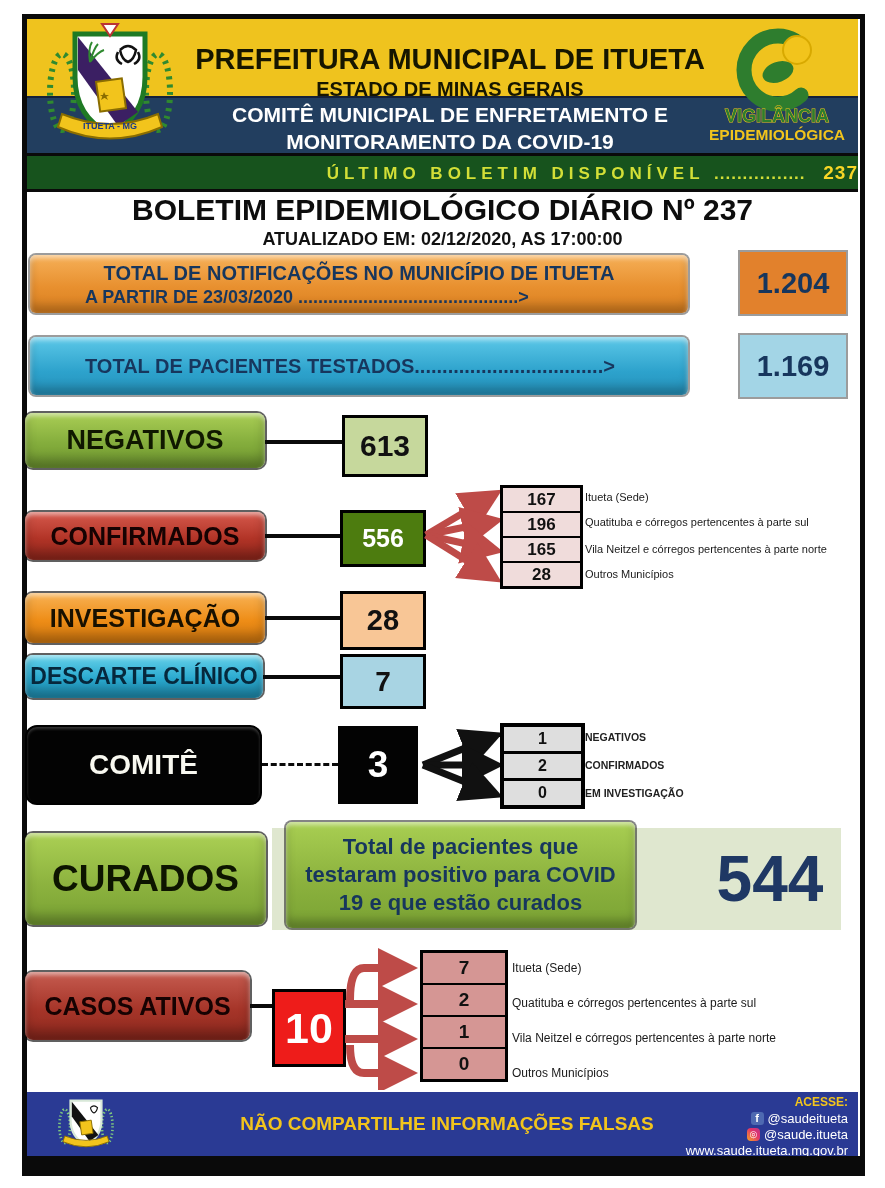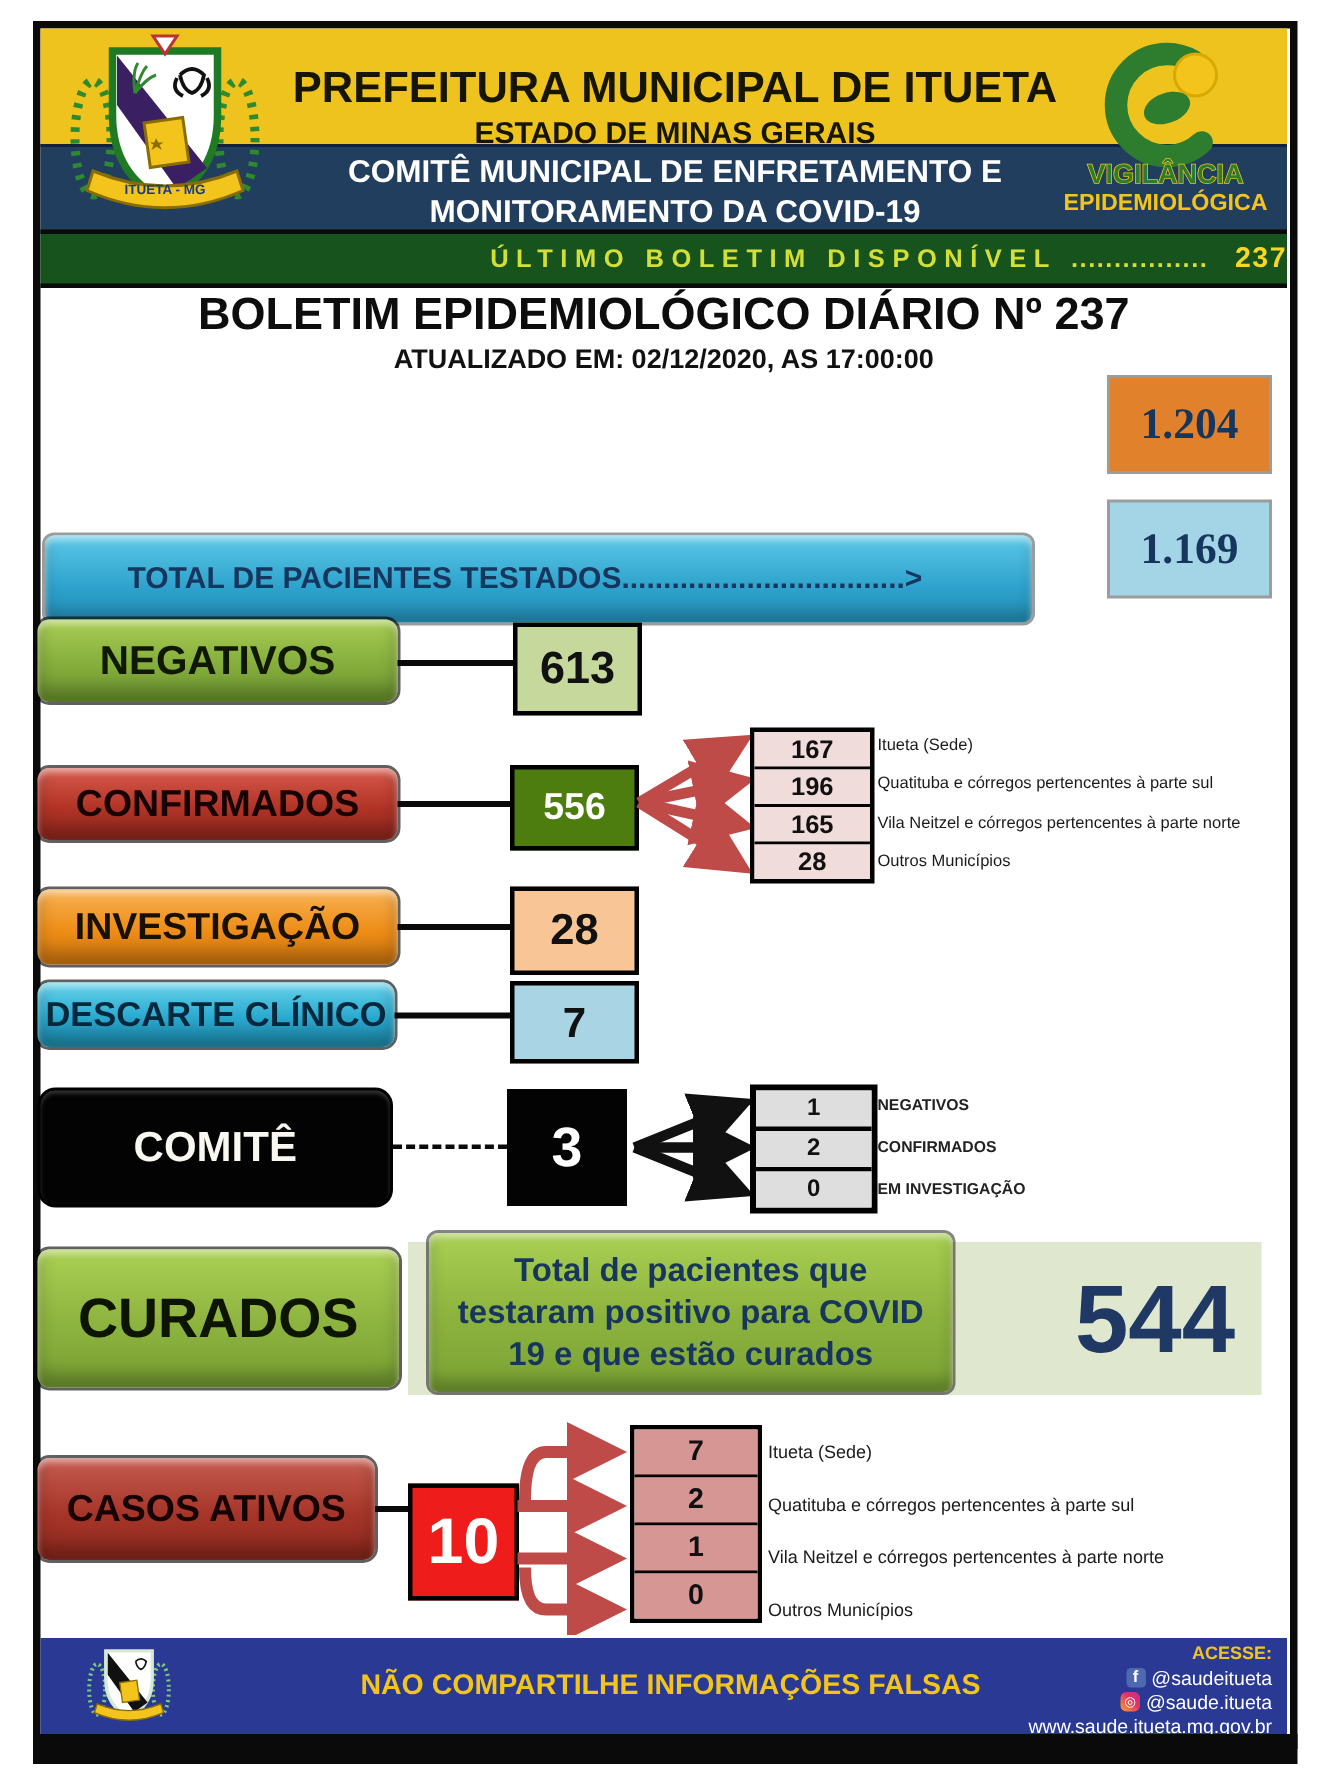--- a/index.html
+++ b/index.html
@@ -19,25 +19,25 @@
   .hdr2{font-size:20px;font-weight:bold;color:#161600;line-height:24px;}
   .com1,.com2{font-size:21px;font-weight:bold;color:#fff;line-height:27px;}
   .last-line{font-size:17px;font-weight:bold;color:#d3df37;letter-spacing:5px;white-space:nowrap;padding-left:120px;}
   .last-num{color:#f7d626;font-size:19px;letter-spacing:1px;margin-left:8px;}
   
   #main-title{top:193px;left:0;width:885px;text-align:center;font-size:30px;font-weight:bold;color:#0d0d0d;}
   #main-sub{top:229px;left:0;width:885px;text-align:center;font-size:18px;font-weight:bold;color:#111;}
   
   .bigbar{left:30px;width:658px;border-radius:6px;box-shadow:0 0 0 2px #9c9c9c, inset 0 3px 5px rgba(255,255,255,.55), inset 0 -8px 10px rgba(0,0,0,.22);color:#17365d;font-weight:bold;}
   #bar-notif{top:255px;height:58px;background:linear-gradient(#f6b058,#e8902f 55%,#d97f1f);}
-  #bar-test{top:357px;height:58px;background:linear-gradient(#5cc8e8,#2da2cc 60%,#2491ba);display:flex;align-items:center;}
+  #bar-test{top:337px;height:58px;background:linear-gradient(#5cc8e8,#2da2cc 60%,#2491ba);display:flex;align-items:center;}
   .notif-l1{display:block;text-align:center;font-size:20px;margin-top:7px;}
   .notif-l2{display:block;text-align:left;font-size:18px;padding-left:55px;margin-top:2px;}
   .test-l{font-size:20px;padding-left:55px;}
-  .vbig{left:740px;width:106px;height:62px;display:flex;align-items:center;justify-content:center;font-size:29px;font-weight:bold;color:#17365d;box-shadow:0 0 0 2px #9c9c9c;font-family:Liberation Serif, serif;}
+  .vbig{left:740px;width:106px;height:62px;display:flex;align-items:center;justify-content:center;font-size:29px;font-weight:bold;color:#17365d;box-shadow:0 0 0 2px #9c9c9c;}
   #val-notif{top:252px;background:#e2812c;}
   #val-test{top:335px;background:#a3d5e6;}
   
   .btn{display:flex;align-items:center;justify-content:center;border-radius:8px;font-weight:bold;box-shadow:0 0 0 2px rgba(10,10,10,.65), inset 0 3px 4px rgba(255,255,255,.5), inset 0 -9px 12px rgba(0,0,0,.28);}
   #btn-neg{left:25px;top:413px;width:240px;height:55px;background:linear-gradient(#aace55,#84ad3c 55%,#719a31);color:#101800;font-size:27px;}
   #btn-conf{left:25px;top:512px;width:240px;height:48px;background:linear-gradient(#d65a4d,#b23427 55%,#99291d);color:#160202;font-size:25px;}
   #btn-inv{left:25px;top:593px;width:240px;height:50px;background:linear-gradient(#f8b254,#ee8d17 55%,#dc7e10);color:#181000;font-size:25px;}
   #btn-desc{left:25px;top:655px;width:238px;height:43px;background:linear-gradient(#66d2ea,#2aa9cf 55%,#1f93b8;);background:linear-gradient(#66d2ea,#2aa9cf 55%,#1f93b8);color:#06283c;font-size:23px;}
   #btn-obit{left:27px;top:727px;width:233px;height:76px;background:#030303;color:#f8f8f0;font-size:28px;border-radius:10px;box-shadow:0 0 0 2px #000, inset 0 2px 3px rgba(255,255,255,.2);}
   #btn-cur{left:25px;top:833px;width:241px;height:92px;background:linear-gradient(#abd054,#8db33f 55%,#78a133);color:#0d1500;font-size:37px;}
@@ -134,20 +134,24 @@
     <circle cx="78" cy="48" r="34" fill="none" stroke="#2e7d2e" stroke-width="15" stroke-dasharray="150 64" stroke-dashoffset="-28" stroke-linecap="round"></circle>
     <circle cx="97" cy="28" r="14" fill="#f2c41c" stroke="#d8a900" stroke-width="2"></circle>
     <ellipse cx="78" cy="50" rx="16" ry="10" fill="#2e7d2e" transform="rotate(-20 78 50)"></ellipse>
     <text x="77" y="100" text-anchor="middle" font-size="18" font-weight="bold" fill="#2e7d2e" style="paint-order:stroke;stroke:#f2c41c;stroke-width:1px;">VIGILÂNCIA</text>
     <text x="77" y="118" text-anchor="middle" font-size="15.5" font-weight="bold" fill="#f2c41c">EPIDEMIOLÓGICA</text>
   </svg>
 
   <div class="abs" id="main-title">BOLETIM EPIDEMIOLÓGICO DIÁRIO Nº 237</div>
   <div class="abs" id="main-sub">ATUALIZADO EM: 02/12/2020, AS 17:00:00</div>
 
+  <div class="abs bigbar" id="bar-notif">
+    <span class="notif-l1">TOTAL DE NOTIFICAÇÕES NO MUNICÍPIO DE ITUETA</span>
+    <span class="notif-l2">A PARTIR DE 23/03/2020 ............................................&gt;</span>
+  </div>
   <div class="abs vbig" id="val-notif">1.204</div>
 
   <div class="abs bigbar" id="bar-test">
     <span class="test-l">TOTAL DE PACIENTES TESTADOS..................................&gt;</span>
   </div>
   <div class="abs vbig" id="val-test">1.169</div>
 
   <div class="abs btn" id="btn-neg">NEGATIVOS</div>
   <div class="abs hline" id="ln-neg"></div>
   <div class="abs vbox" id="v-neg">613</div>

